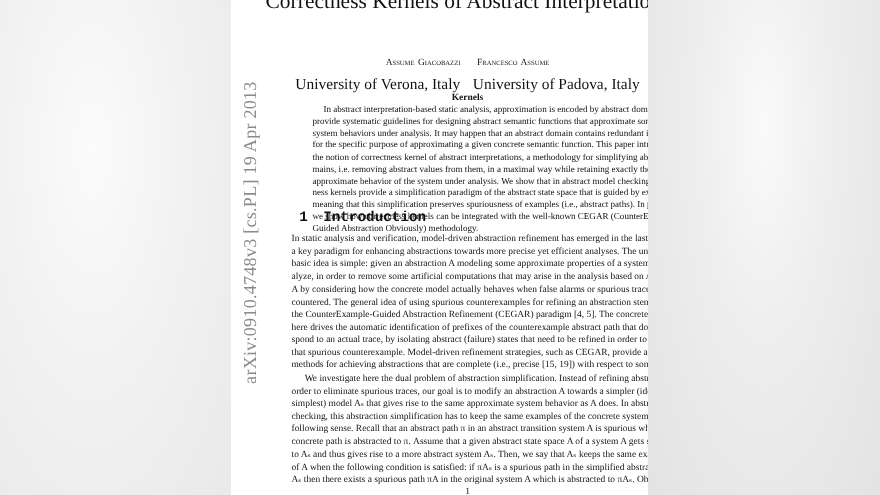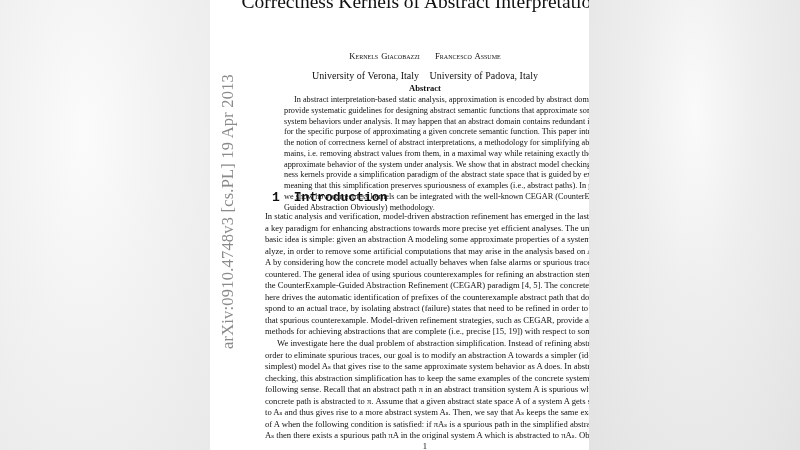--- a/index.html
+++ b/index.html
@@ -16,21 +16,21 @@
   .page { position:absolute; left:210px; top:0; width:379px; height:450px; background:#fff; overflow:hidden; }
   .stamp {
     position:absolute; left:-117px; top:205px; width:270px; height:18px;
     transform: rotate(-90deg); transform-origin:center center;
     color:#8a8a8a; font-size:16.5px; line-height:18px; white-space:nowrap; text-align:center;
     letter-spacing:0.2px;
   }
   .title { position:absolute; left:0; width:430px; top:-9px; text-align:center; font-size:19.5px; white-space:nowrap; }
   .authors { position:absolute; left:0; width:430px; top:51px; text-align:center; font-size:8.6px; font-variant:small-caps; white-space:nowrap; word-spacing:1px; }
   .authors span { margin:0 6px; }
-  .affils { position:absolute; left:0; width:430px; top:70px; text-align:center; font-size:10px; white-space:nowrap; }
+  .affils { position:absolute; left:0; width:430px; top:70px; text-align:center; font-size:14px; white-space:nowrap; }
   .affils span { margin:0 4px; }
   .abs-head { position:absolute; left:0; width:430px; top:83px; text-align:center; font-weight:bold; font-size:8.6px; }
   .abstract { position:absolute; left:74px; width:282px; top:95px; font-size:8.25px; line-height:10.75px; }
   .abstract .ln { display:block; white-space:nowrap; text-align:justify; text-align-last:justify; height:10.75px; }
   .abstract .ln.last { text-align-last:left; }
   .abstract .ln.first { text-indent:10px; }
   .heading { position:absolute; left:62px; top:190px; font-weight:bold; font-size:13px; white-space:nowrap;font-family:Liberation Mono, monospace; }
   .heading .num { margin-right:14px; }
   .body { position:absolute; left:55px; width:335px; top:211px; font-size:8.6px; line-height:11.55px; }
   .body .ln { display:block; white-space:nowrap; text-align:justify; text-align-last:justify; height:11.55px; }
@@ -43,30 +43,30 @@
 
 <div class="bg-left"></div>
 <div class="bg-right"></div>
 
 <div class="page">
   <div class="stamp">arXiv:0910.4748v3  [cs.PL]  19 Apr 2013</div>
 
   <div class="title">Correctness Kernels of Abstract Interpretations</div>
 
   <div class="authors">
-    <span>Kernels Giacobazzi</span>
+    <span>Assume Giacobazzi</span>
     <span>Francesco Assume</span>
   </div>
 
   <div class="affils">
     <span>University of Verona, Italy</span>
     <span>University of Padova, Italy</span>
   </div>
 
-  <div class="abs-head">Abstract</div>
+  <div class="abs-head">Kernels</div>
 
   <div class="abstract">
     <span class="ln first">In abstract interpretation-based static analysis, approximation is encoded by abstract domains. They</span>
     <span class="ln">provide systematic guidelines for designing abstract semantic functions that approximate some concrete</span>
     <span class="ln">system behaviors under analysis. It may happen that an abstract domain contains redundant information</span>
     <span class="ln">for the specific purpose of approximating a given concrete semantic function. This paper introduces</span>
     <span class="ln">the notion of correctness kernel of abstract interpretations, a methodology for simplifying abstract do-</span>
     <span class="ln">mains, i.e. removing abstract values from them, in a maximal way while retaining exactly the same</span>
     <span class="ln">approximate behavior of the system under analysis. We show that in abstract model checking correct-</span>
     <span class="ln">ness kernels provide a simplification paradigm of the abstract state space that is guided by examples,</span>

